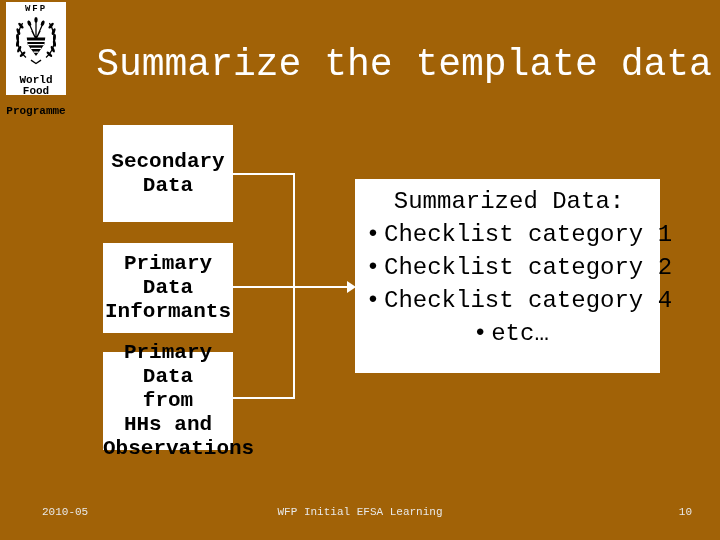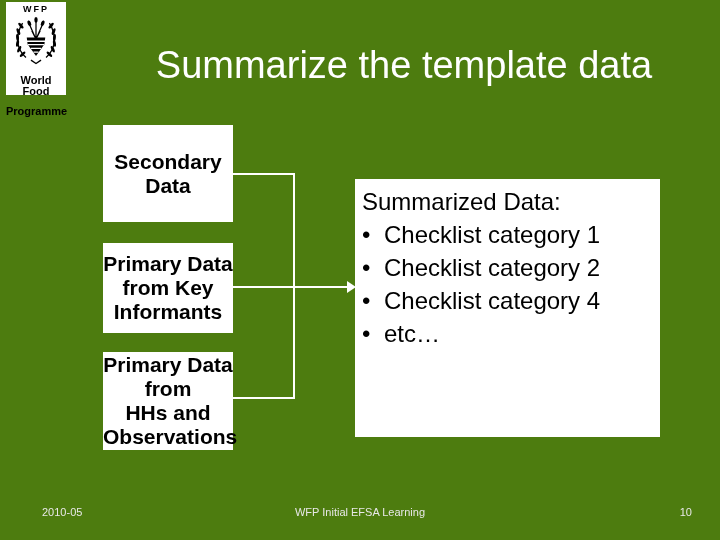--- a/index.html
+++ b/index.html
@@ -1,18 +1,18 @@
 <!DOCTYPE html>
 <html><head>
 <meta charset="utf-8">
 <style>
   html,body{margin:0;padding:0;background:#222;}
   .slide{
-    position:relative;width:720px;height:540px;background:#4d7c0f;
-    font-family:Liberation Sans, sans-serif;overflow:hidden;
+    position:relative;width:720px;height:540px;background:#a16207;
+    font-family:Liberation Mono, monospace;overflow:hidden;
   }
   
   .logo{
     position:absolute;left:6px;top:2px;width:60px;height:93px;
     background:#ffffff;color:#000;text-align:center;
   }
   .logo-wfp{font-size:9px;font-weight:bold;letter-spacing:2px;padding-top:2px;}
   .logo-emblem{display:block;margin:0 auto;}
   .logo-org{font-size:11px;font-weight:bold;line-height:11px;margin-top:9px;}
   
@@ -37,23 +37,23 @@
   .h-mid{left:233px;top:286px;width:115px;}
   .h-bot{left:233px;top:397px;width:62px;}
   .v-brace{left:293px;top:173px;height:226px;}
   .arrowhead{
     position:absolute;left:347px;top:281px;width:0;height:0;
     border-top:6px solid transparent;border-bottom:6px solid transparent;
     border-left:9px solid #ffffff;
   }
   
   .summary{
-    position:absolute;left:355px;top:179px;width:305px;height:258px;
+    position:absolute;left:355px;top:179px;width:305px;height:194px;
     background:#ffffff;color:#000000;box-sizing:border-box;
-    padding:6px 4px 0 7px;font-size:24px;line-height:33px;
+    padding:6px 4px 0 7px;font-size:24px;line-height:33px;text-align:center;
   }
   .summary-heading{white-space:nowrap;}
   .bullet-row{white-space:nowrap;}
   .bullet{display:inline-block;width:22px;}
   
   .footer-item{position:absolute;top:503px;color:#e8e8e8;font-size:11px;line-height:18px;}
   .f-date{left:42px;}
   .f-center{left:0;width:100%;text-align:center;}
   .f-page{right:28px;}
 </style>
@@ -98,21 +98,20 @@
 
   <h1 class="title">Summarize the template data</h1>
 
   <div class="fbox fbox1">
     <div>Secondary</div>
     <div>Data</div>
   </div>
 
   <div class="fbox fbox2">
     <div>Primary Data</div>
-    <div>from Key</div>
     <div>Informants</div>
   </div>
 
   <div class="fbox fbox3">
     <div>Primary Data</div>
     <div>from</div>
     <div>HHs and</div>
     <div>Observations</div>
   </div>
 

